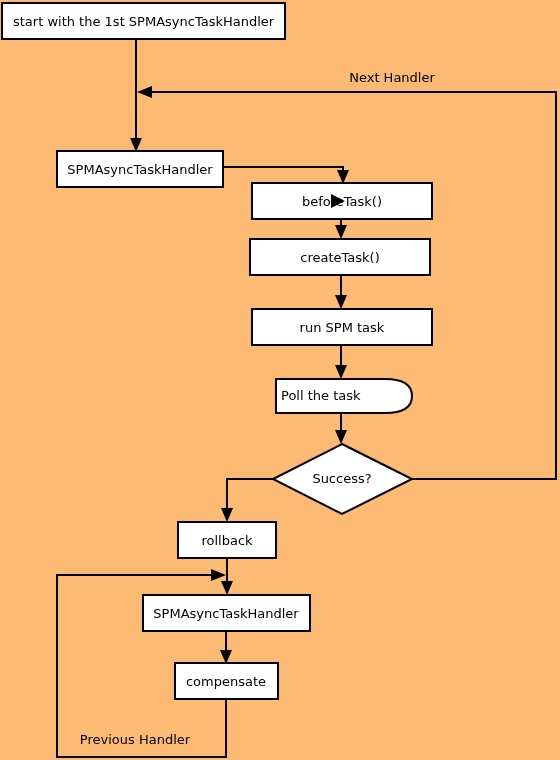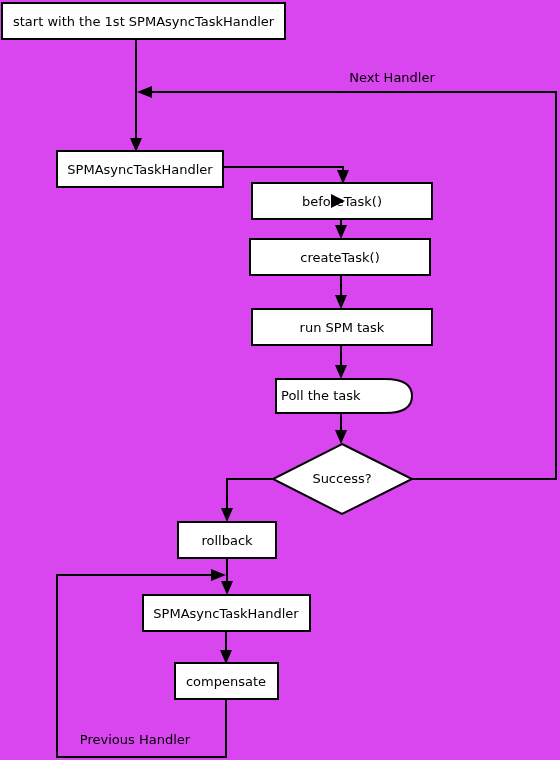--- a/index.html
+++ b/index.html
@@ -4,21 +4,21 @@
 <style>
   html, body {
     margin: 0;
     padding: 0;
     background: #ffffff;
   }
   #canvas {
     position: relative;
     width: 560px;
     height: 760px;
-    background: #d946ef;
+    background: #fdba74;
     font-family: "DejaVu Sans", sans-serif;
     overflow: hidden;
     text-align: right;
   }
   #flow-svg {
     position: absolute;
     left: 0;
     top: 0;
     width: 560px;
     height: 760px;

